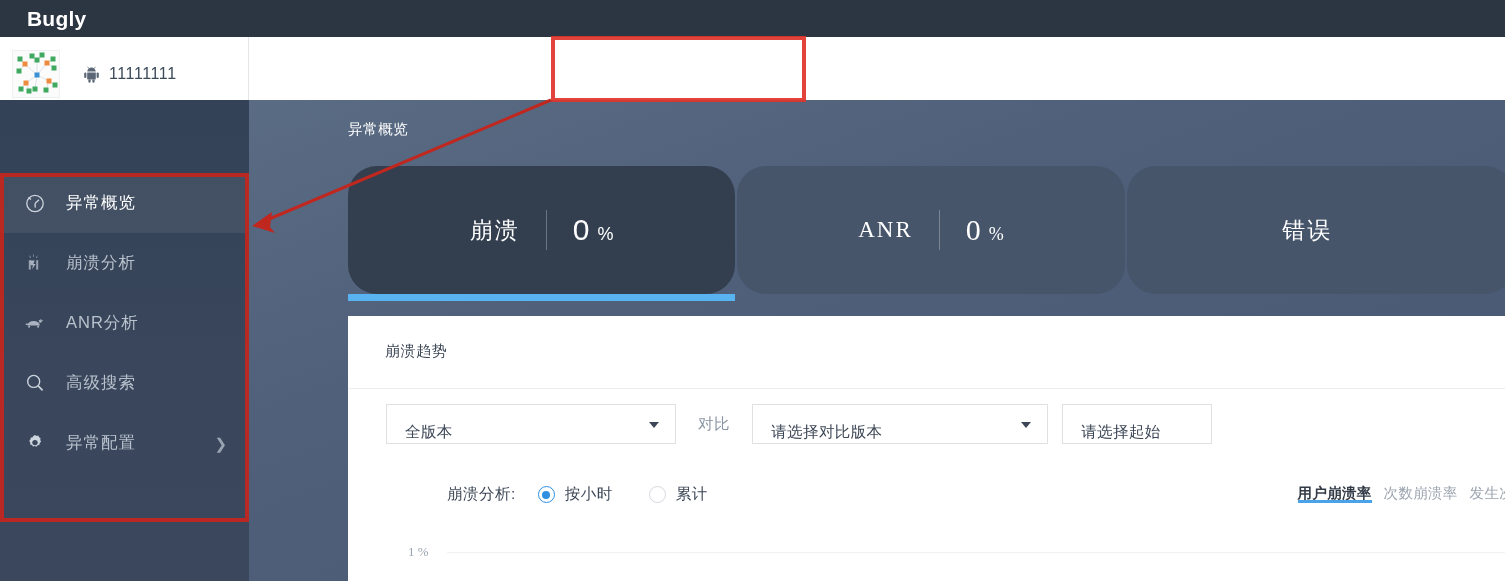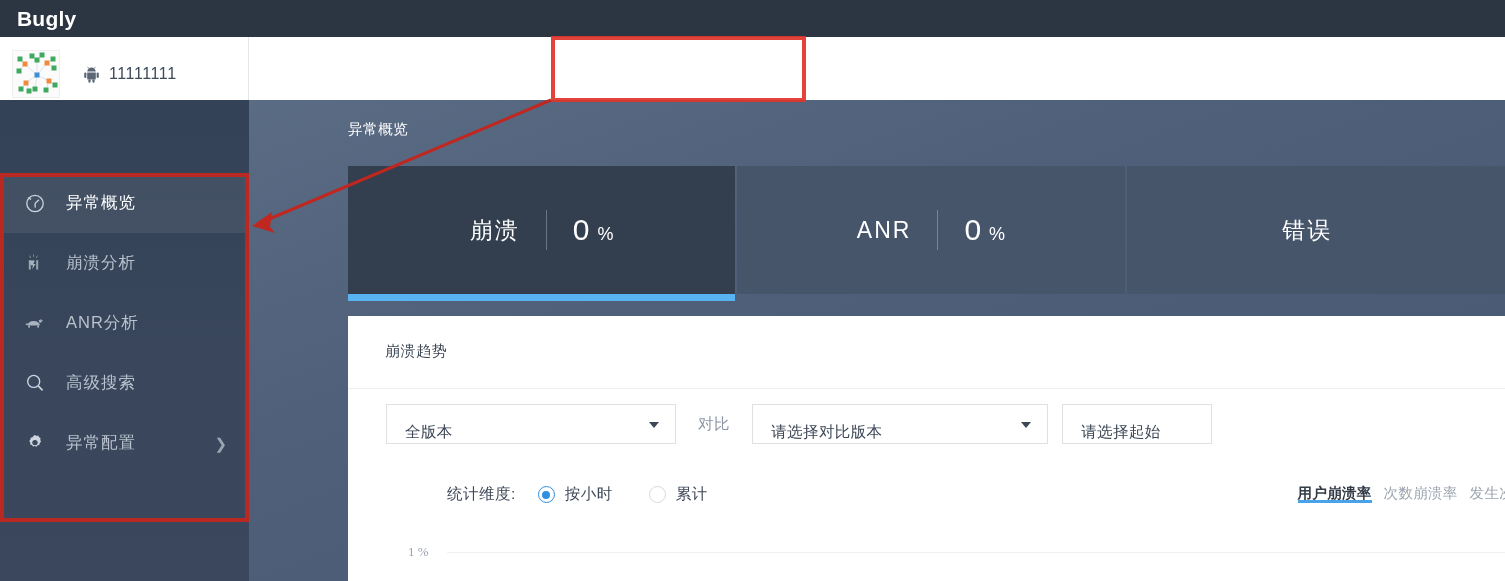--- a/index.html
+++ b/index.html
@@ -12,21 +12,21 @@
   #app { position: relative; width: 1505px; height: 581px; overflow: hidden; }
 
   
   .topbar {
     position: absolute; left: 0; top: 0; width: 1505px; height: 37px;
     background: #2c3542;
     display: flex; align-items: center;
   }
   .brand {
     color: #ffffff; font-size: 21px; font-weight: bold;
-    letter-spacing: .2px; padding-left: 17px; line-height: 1;
+    letter-spacing: .2px; padding-left: 27px; line-height: 1;
   }
 
   
   .headerrow {
     position: absolute; left: 0; top: 37px; width: 1505px; height: 63px;
     background: #ffffff;
     display: flex; align-items: stretch;
   }
   .appinfo {
     width: 249px; height: 74px; flex: 0 0 249px;
@@ -103,23 +103,23 @@
 
   
   .cards {
     position: absolute; left: 99px; top: 66px;
     width: 1166px; height: 128px;
     display: flex; gap: 2px;
   }
   .card {
     flex: 1 1 0; height: 128px; position: relative;
     background: #333f4f;
-    display: flex; align-items: center; justify-content: center;
-  }
-  .card.dim { background: #47556b; }
+    display: flex; align-items: center; justify-content: center; border-radius: 29px;
+  }
+  .card.dim { background: #47556b; font-family: Liberation Serif, serif; }
   .card-inner { display: flex; align-items: center; gap: 0px; }
   .card-label {
     font-size: 23px; color: #ffffff; letter-spacing: 2px;
     padding-right: 26px;
   }
   .card-sep { width: 1px; height: 40px; background: rgba(255,255,255,0.28); }
   .card-valwrap { display: flex; align-items: baseline; padding-left: 26px; }
   .card-value { font-size: 30px; color: #ffffff; font-weight: 300; }
   .card-unit { font-size: 18px; color: #ffffff; margin-left: 8px; }
   .card-underline {
@@ -402,21 +402,21 @@
         <div class="select w296 placeholder">
           <span>请选择对比版本</span>
           <span class="caret"></span>
         </div>
         <div class="select w150 placeholder">
           <span>请选择起始</span>
         </div>
       </div>
 
       <div class="dimrow">
-        <span class="dim-label">统计维度:</span>
+        <span class="dim-label">崩溃分析:</span>
         <span class="radio on">
           <span class="dot"></span>
           <span class="rtxt">按小时</span>
         </span>
         <span class="radio">
           <span class="dot"></span>
           <span class="rtxt">累计</span>
         </span>
       </div>
 

